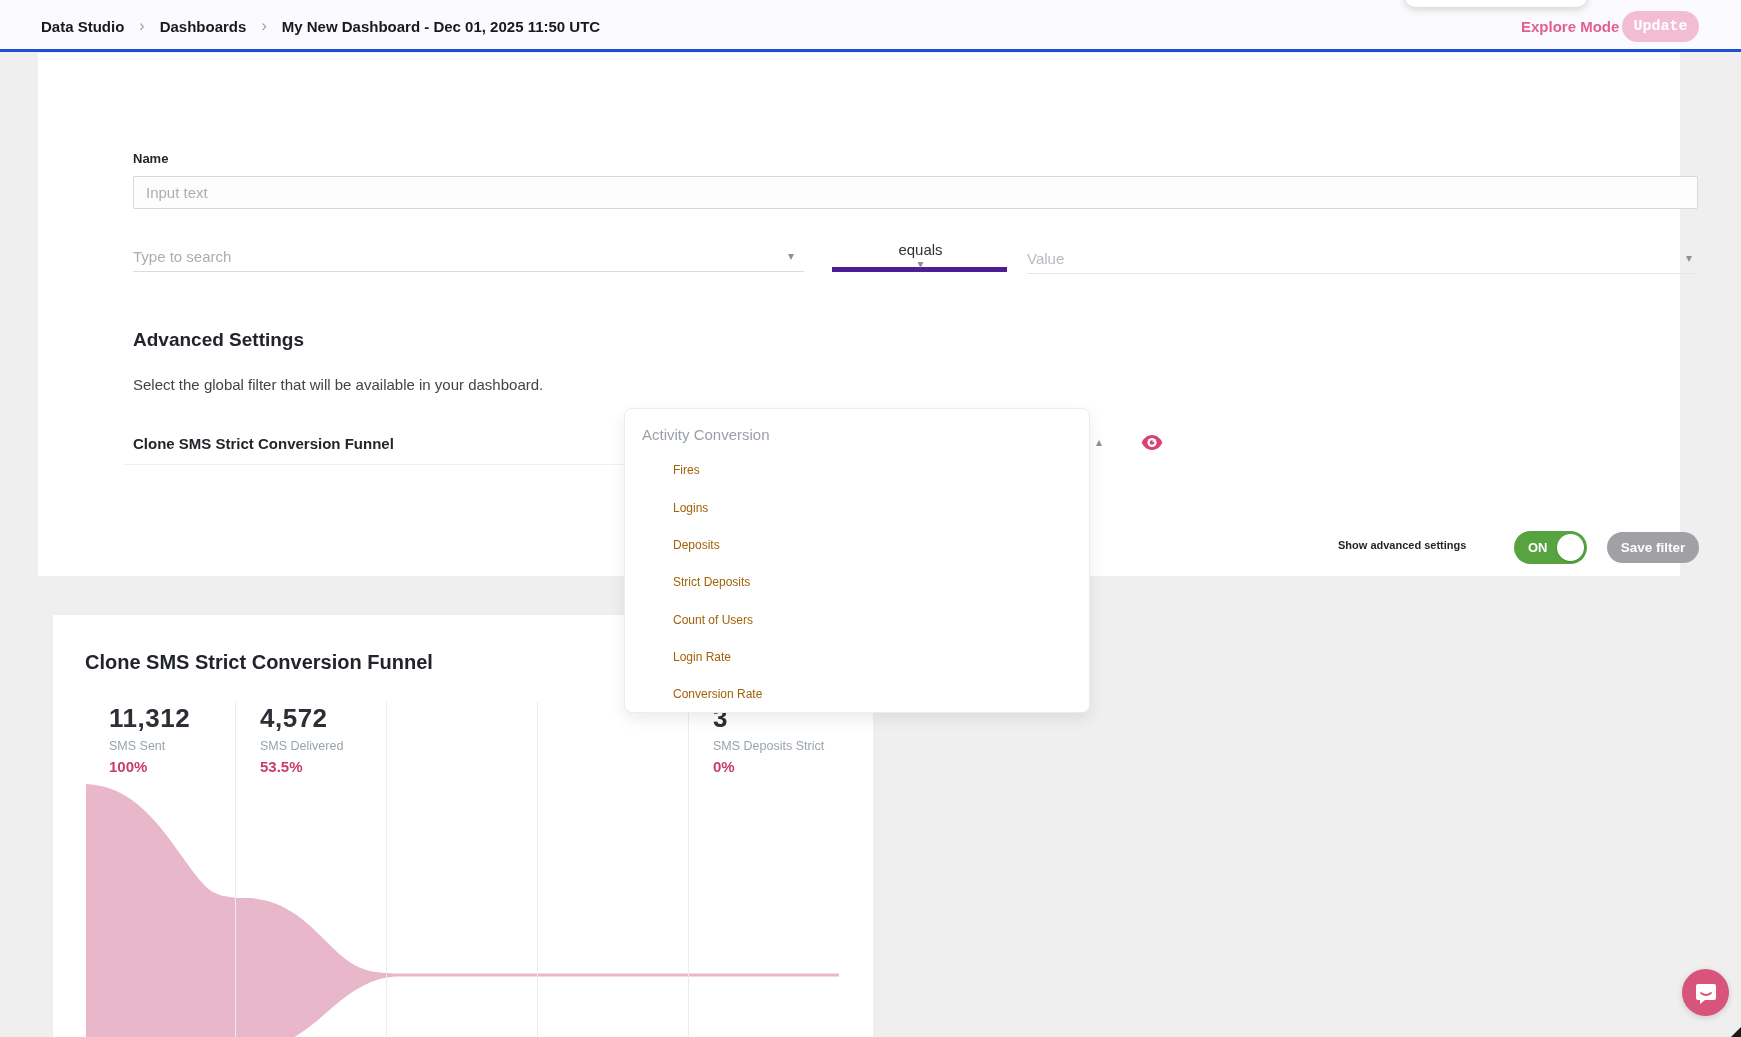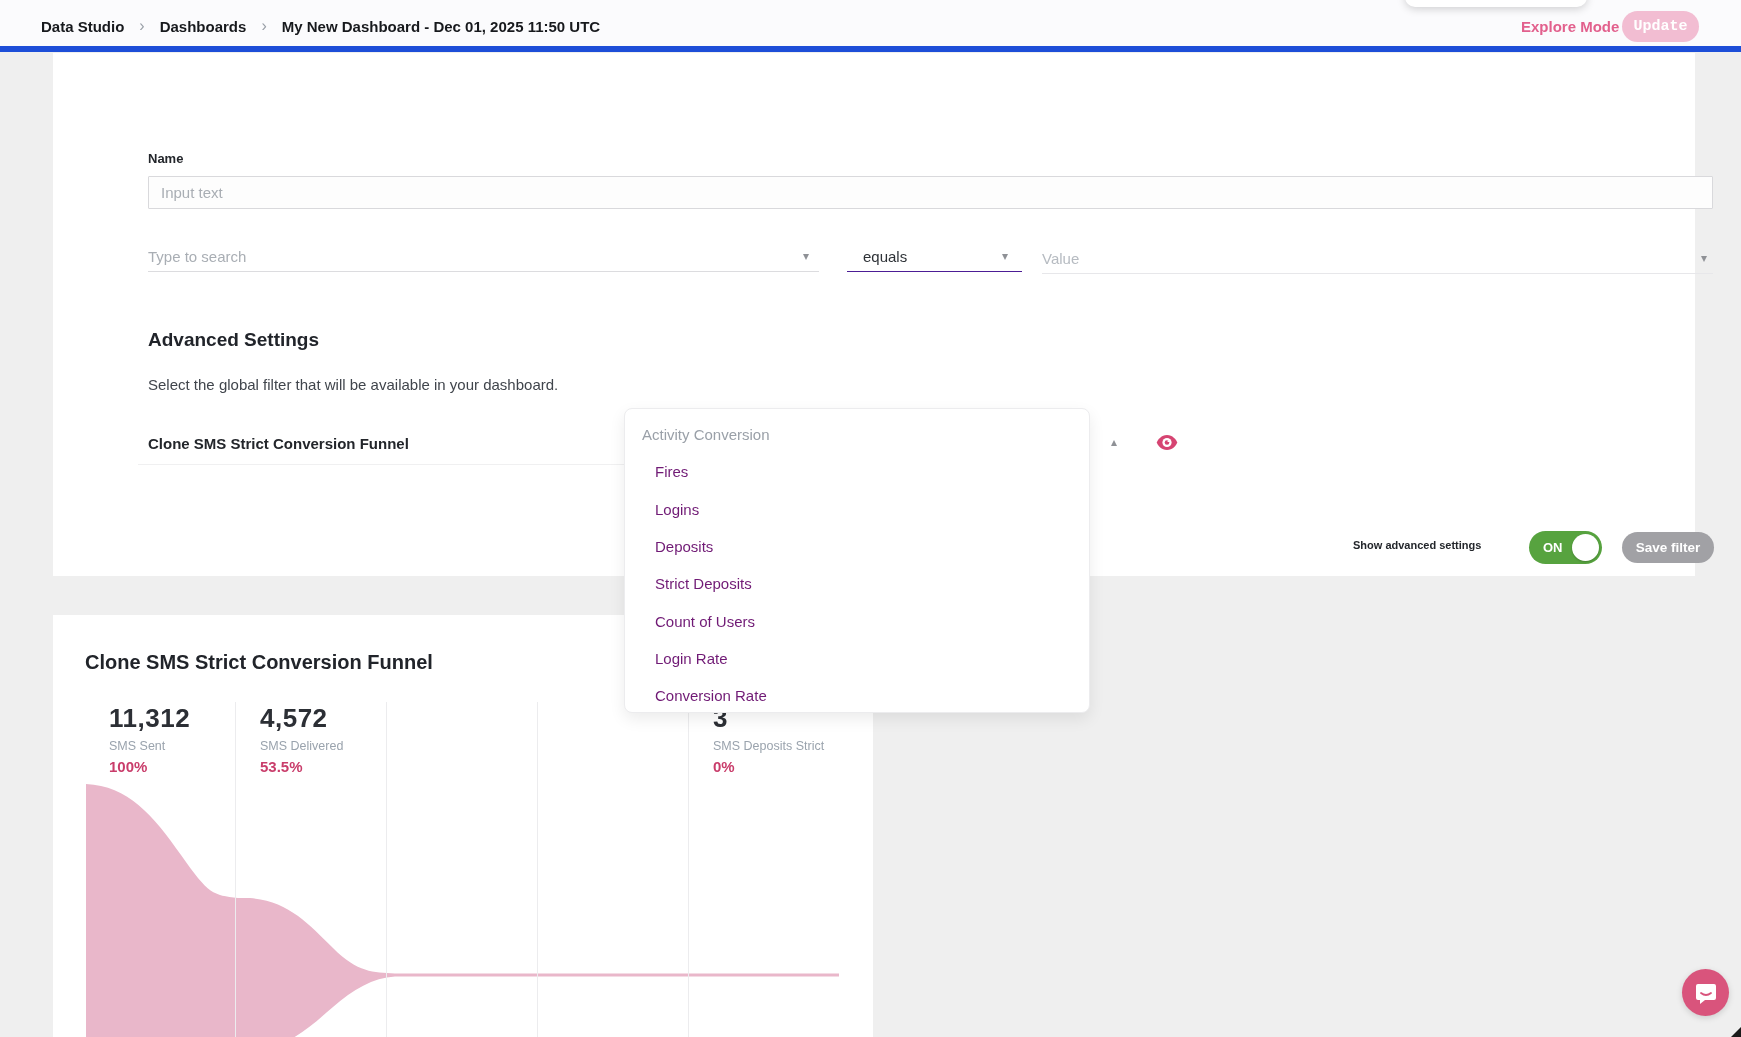--- a/index.html
+++ b/index.html
@@ -1,45 +1,45 @@
 <!DOCTYPE html>
 <html><head>
 <meta charset="utf-8">
 <style>
   * { margin:0; padding:0; box-sizing:border-box; }
   html,body { width:1741px; height:1037px; overflow:hidden; }
   body { font-family:"Liberation Sans", sans-serif; background:#efefef; position:relative; }
 
   
   .topbar { position:absolute; left:0; top:0; width:1741px; height:52px;
-            background:#fbfbfd; border-bottom:6px solid #1d4ed8; z-index:40; }
+            background:#fbfbfd; border-bottom:3px solid #1d4ed8; z-index:40; }
   .crumbs { position:absolute; left:41px; top:0; height:52px; display:flex; align-items:center; gap:15px; }
   .crumb  { font-size:15px; font-weight:700; color:#17191d; cursor:pointer; white-space:nowrap; }
   .crumb-sep { color:#9aa0a8; font-size:16px; font-weight:400; }
   .explore { position:absolute; left:1521px; top:0; height:52px; display:flex; align-items:center;
              font-size:15px; font-weight:700; color:#e2608d; cursor:pointer; }
   .update-btn { position:absolute; left:1622px; top:11px; width:77px; height:31px; border:none;
                 border-radius:16px; background:#f2bdd2; color:#ffffff; font-size:15px; font-weight:700;
                 font-family:Liberation Mono, monospace; cursor:pointer; }
   .float-edge { position:absolute; left:1405px; top:-14px; width:182px; height:21px; background:#ffffff;
                 border-radius:10px; box-shadow:0 2px 8px rgba(0,0,0,0.18); z-index:45; }
 
   
-  .card1 { position:absolute; left:53px; top:53px; width:1642px; height:523px; background:#ffffff; }
+  .card1 { position:absolute; left:38px; top:53px; width:1642px; height:523px; background:#ffffff; }
   .name-label { position:absolute; left:95px; top:98px; font-size:13px; font-weight:700; color:#23262b; }
   .name-input { position:absolute; left:95px; top:123px; width:1565px; height:33px;
                 border:1px solid #d9d9dc; border-radius:1px; background:#fdfdfd; padding:0 12px;
                 font-size:15px; color:#3a3f46; font-family:"Liberation Sans",sans-serif; }
   .name-input::placeholder { color:#a9aeb4; }
 
   .ufield { position:absolute; top:188px; height:31px; display:flex; align-items:center; }
   .ufield .txt { font-size:15px; }
   .caret { color:#8f9196; font-size:12px; line-height:1; }
   .f-search { left:95px; width:671px; border-bottom:1px solid #dcdcdf; justify-content:space-between; padding-right:10px; }
-  .f-op     { left:794px; width:175px; border-bottom:1px solid #4c1d95; justify-content:space-between; padding:0 14px 0 16px; }
+  .f-op     { left:794px; width:175px; border-bottom:5px solid #4c1d95; justify-content:space-between; padding:0 14px 0 16px;flex-direction:column; }
   .f-value  { left:989px; top:190px; width:671px; border-bottom:1px solid #e7e7ea; justify-content:space-between; padding-right:6px; }
   .ph  { color:#a9aeb4; }
   .ph2 { color:#b6bbc1; }
   .dark { color:#2e3237; }
 
   .adv-title { position:absolute; left:95px; top:276px; font-size:19px; font-weight:700; color:#21242a; }
   .adv-desc  { position:absolute; left:95px; top:323px; font-size:15px; color:#40454c; }
 
   .flt-name  { position:absolute; left:95px; top:382px; font-size:15px; font-weight:700; color:#23262b; }
   .flt-underline { position:absolute; left:85px; top:411px; width:534px; height:1px; background:#f0f0f1; }
@@ -55,21 +55,21 @@
                   background:#ffffff; box-shadow:0 1px 2px rgba(0,0,0,0.2); }
   .save-btn { position:absolute; left:1569px; top:479px; width:92px; height:31px; border:none;
               border-radius:16px; background:#a1a1a5; color:#ffffff; font-size:13.5px; font-weight:700;
               font-family:"Liberation Sans",sans-serif; cursor:pointer; }
 
   
   .dropdown { position:absolute; left:624px; top:408px; width:466px; height:305px; background:#ffffff;
               border:1px solid #ececee; border-radius:8px; box-shadow:0 6px 16px rgba(0,0,0,0.08);
               z-index:50; }
   .dd-group { position:absolute; left:17px; font-size:15px; color:#9aa0a8; }
-  .dd-item  { position:absolute; left:30px; font-size:15px; color:#701a75; cursor:pointer; width:420px; }
+  .dd-item  { position:absolute; left:48px; font-size:12px; color:#a16207; cursor:pointer; width:420px; }
 
   
   .card2 { position:absolute; left:53px; top:615px; width:820px; height:422px; background:#ffffff; overflow:hidden; }
   .card2 h2 { position:absolute; left:32px; top:36px; font-size:20px; font-weight:700; color:#21242a; }
   .stat { position:absolute; top:88px; width:148px; }
   .stat .num { font-size:26px; font-weight:700; color:#2c2f35; letter-spacing:0.5px; }
   .stat .lbl { font-size:12.5px; color:#9aa3ad; margin-top:5px; }
   .stat .pct { font-size:15px; font-weight:700; color:#c93d6b; margin-top:5px; }
   .vline { position:absolute; top:87px; width:1px; height:335px; background:#ececee; z-index:3; }
   .funnel-svg { position:absolute; left:0; top:0; z-index:2; }

